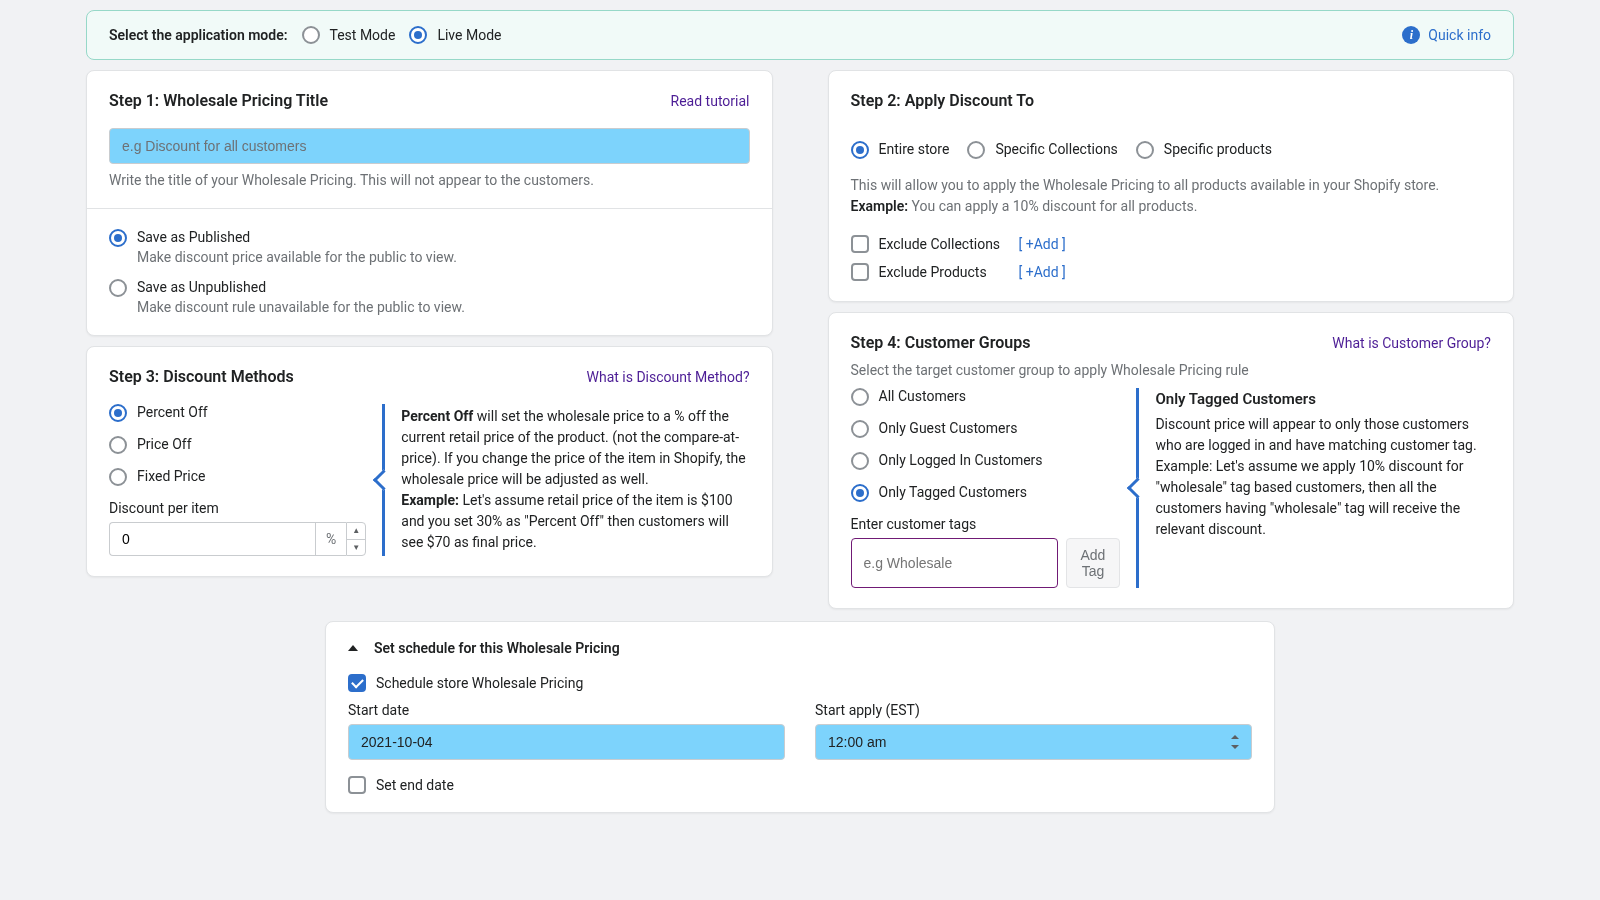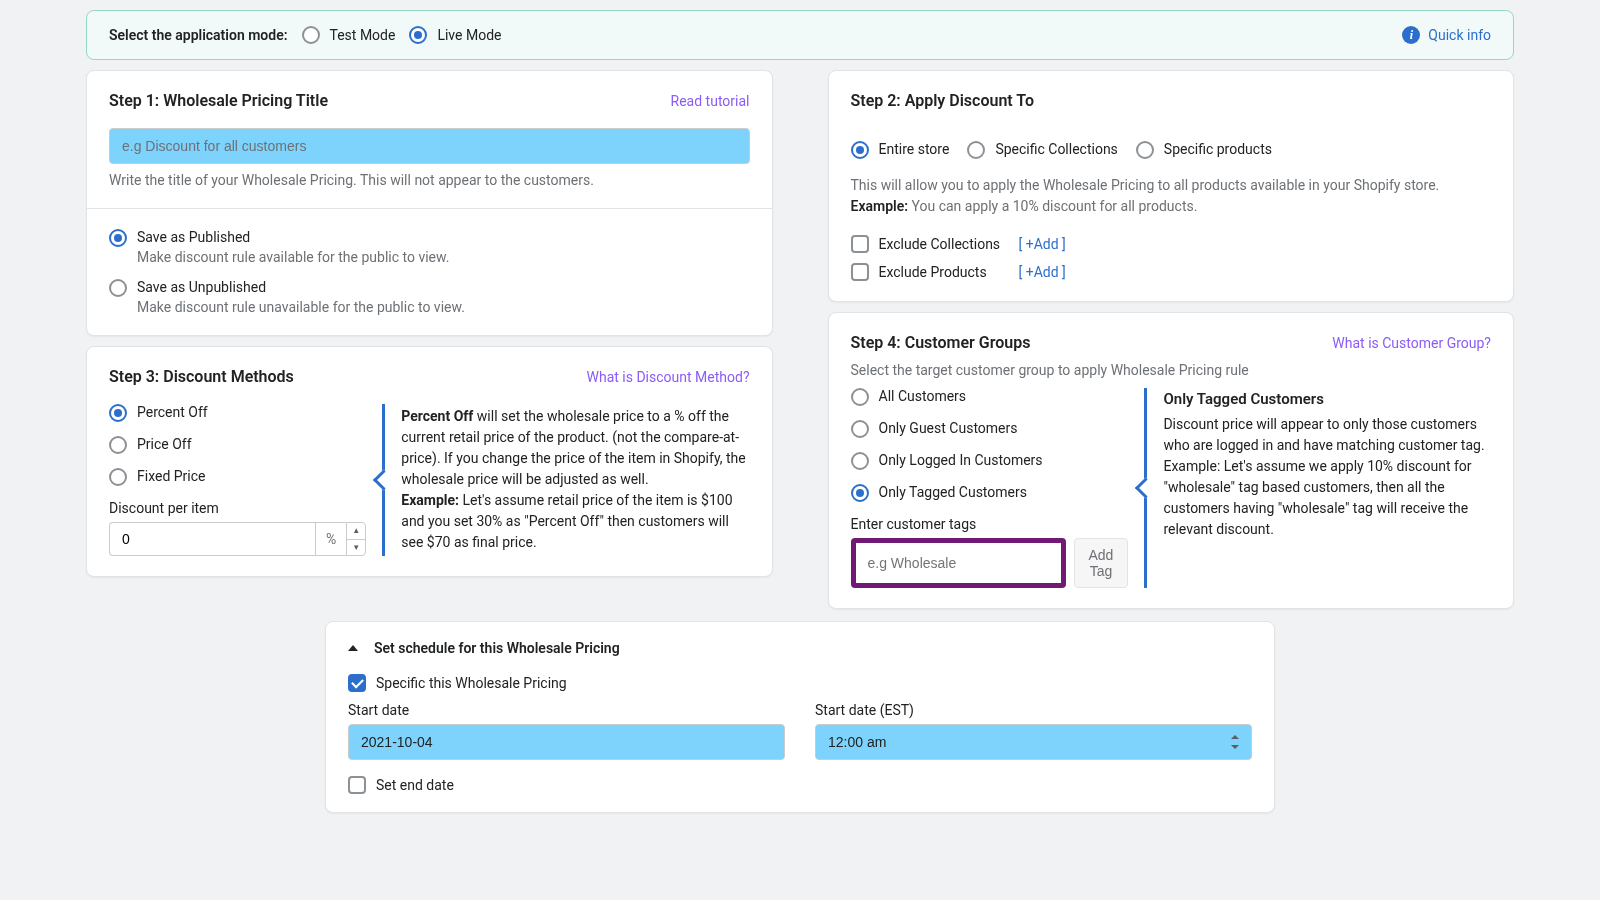--- a/index.html
+++ b/index.html
@@ -17,21 +17,21 @@
   .radio.sel::after { content:""; width:8px; height:8px; border-radius:50%; background:#2c6ecb; }
   .radio-label { cursor:pointer; }
   .quick-info { display:flex; align-items:center; gap:8px; color:#2c6ecb; cursor:pointer; }
   .info-icon { width:18px; height:18px; border-radius:50%; background:#2c6ecb; color:#fff; display:flex; align-items:center; justify-content:center; font-size:12px; font-weight:700; font-style:italic; font-family:Georgia, serif;}
   .cols { display:flex; gap:55px; margin-top:10px; align-items:flex-start; }
   .col { flex:1; display:flex; flex-direction:column; gap:10px; }
   .card { background:#fff; border:1px solid #e1e3e5; border-radius:8px; box-shadow:0 1px 2px rgba(0,0,0,0.05); }
   .card-pad { padding: 20px 22px; }
   .card-head { display:flex; align-items:center; justify-content:space-between; }
   .step-title { font-weight:600; font-size:16px; color:#202223; }
-  .link { color:#8b5cf6; cursor:pointer; }
+  .link { color:#4c1d95; cursor:pointer; }
   .input, .select {
     width:100%; border:1px solid #c9cccf; border-radius:4px; padding:9px 12px; font-size:14px; color:#202223; background:#7dd3fc;
   }
   .input::placeholder { color:#6d7175; }
   .help { color:#6d7175; margin-top:8px; font-size:14px; }
   .divider { height:1px; background:#e1e3e5; }
   .radio-row { display:flex; align-items:flex-start; gap:10px; cursor:pointer; }
   .radio-col { display:flex; flex-direction:column; }
   .radio-title { font-size:14px; }
   .radio-desc { color:#6d7175; margin-top:4px; }
@@ -54,21 +54,21 @@
   .checkbox { width:18px; height:18px; border:2px solid #8c9196; border-radius:4px; cursor:pointer; flex-shrink:0; display:inline-flex; align-items:center; justify-content:center; background:#fff;}
   .checkbox.checked { background:#2c6ecb; border-color:#2c6ecb;}
   .checkbox.checked::after { content:""; width:5px; height:9px; border:solid #fff; border-width:0 2px 2px 0; transform: rotate(45deg) translate(-1px,-1px);}
   .row { display:flex; align-items:center; gap:10px; }
   .exclude-row { display:flex; align-items:center; gap:10px; }
   .exclude-label { min-width:130px; }
   .add-link { color:#2c6ecb; cursor:pointer; }
   .desc-text { color:#6d7175; }
   .desc-text b { color:#202223; font-weight:600;}
   .tag-input-row { display:flex; gap:8px; }
-  .tag-input { flex:1; border:5px solid #701a75; border-radius:4px; padding:8px 12px; font-size:14px;}
+  .tag-input { flex:1; border:1px solid #701a75; border-radius:4px; padding:8px 12px; font-size:14px;}
   .btn { border:1px solid #c9cccf; background:#fff; border-radius:4px; padding:8px 14px; cursor:pointer; font-size:14px;}
   .btn-muted { background:#f6f6f7; border:1px solid #e3e4e6; color:#6d7175;}
   .side-title { font-weight:600; font-size:15px; margin-bottom:6px; }
   .collapse-head { display:flex; align-items:center; gap:16px; font-weight:600;}
   .caret-up { width:0; height:0; border-left:5px solid transparent; border-right:5px solid transparent; border-bottom:6px solid #202223;}
   .schedule-card { background:#fff; border:1px solid #e1e3e5; border-radius:8px; box-shadow:0 1px 2px rgba(0,0,0,0.05); margin: 12px auto 0 auto; width:950px; padding:18px 22px;}
   .sched-cols { display:flex; gap:30px; margin-top:10px; }
   .sched-col { flex:1; }
   .select-wrap { position:relative; }
   .select-wrap::after { content:""; position:absolute; right:12px; top:50%; transform:translateY(-50%); width:8px; height:12px;
@@ -116,21 +116,21 @@
             <input class="input" placeholder="e.g Discount for all customers" style="">
           </div>
           <div class="help">Write the title of your Wholesale Pricing. This will not appear to the customers.</div>
         </div>
         <div class="divider"></div>
         <div class="card-pad vstack">
           <div class="radio-row">
             <span class="radio sel"></span>
             <div class="radio-col">
               <span class="radio-title">Save as Published</span>
-              <span class="radio-desc">Make discount rule available for the public to view.</span>
+              <span class="radio-desc">Make discount price available for the public to view.</span>
             </div>
           </div>
           <div class="radio-row">
             <span class="radio"></span>
             <div class="radio-col">
               <span class="radio-title">Save as Unpublished</span>
               <span class="radio-desc">Make discount rule unavailable for the public to view.</span>
             </div>
           </div>
         </div>
@@ -263,30 +263,30 @@
   </div>
 
   <div class="schedule-card">
     <div class="collapse-head">
       <span class="caret-up"></span>
       <span>Set schedule for this Wholesale Pricing</span>
     </div>
 
     <div class="row pad-t">
       <span class="checkbox checked"></span>
-      <span>Specific this Wholesale Pricing</span>
+      <span>Schedule store Wholesale Pricing</span>
     </div>
 
     <div class="sched-cols">
       <div class="sched-col">
         <div class="field-label">Start date</div>
         <input class="input" value="2021-10-04" style="">
       </div>
       <div class="sched-col">
-        <div class="field-label">Start date (EST)</div>
+        <div class="field-label">Start apply (EST)</div>
         <div class="select-wrap">
           <input class="input" style="padding-right: 32px;" value="12:00 am">
           <span class="sel-caret">
             <svg width="10" height="14" viewBox="0 0 10 14">
                 <path d="M5 0 L9 4 L1 4 Z M5 14 L1 10 L9 10 Z" fill="#5c5f62"></path>
               </svg>
           </span>
         </div>
       </div>
     </div>

